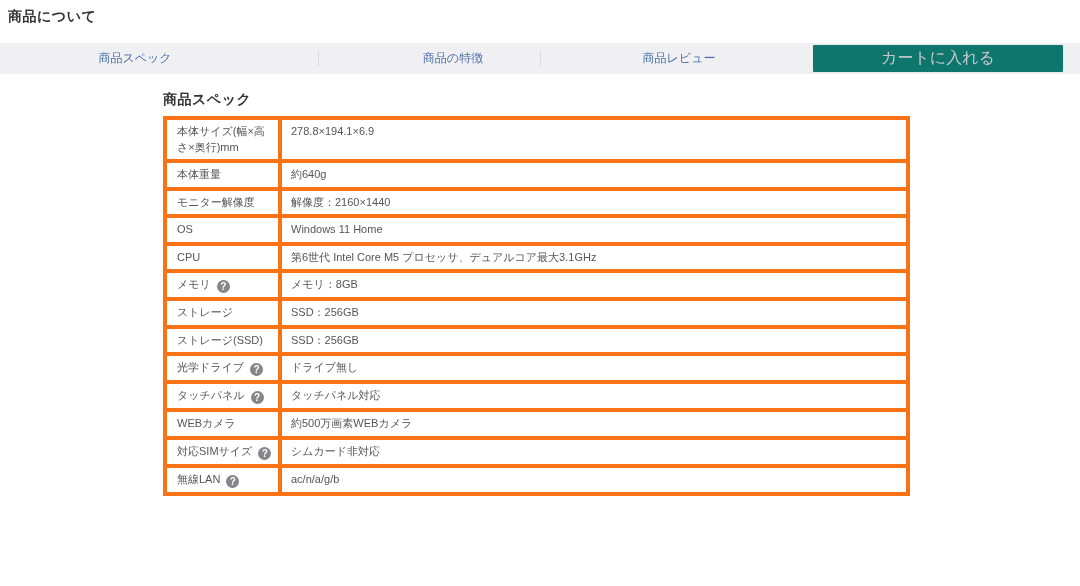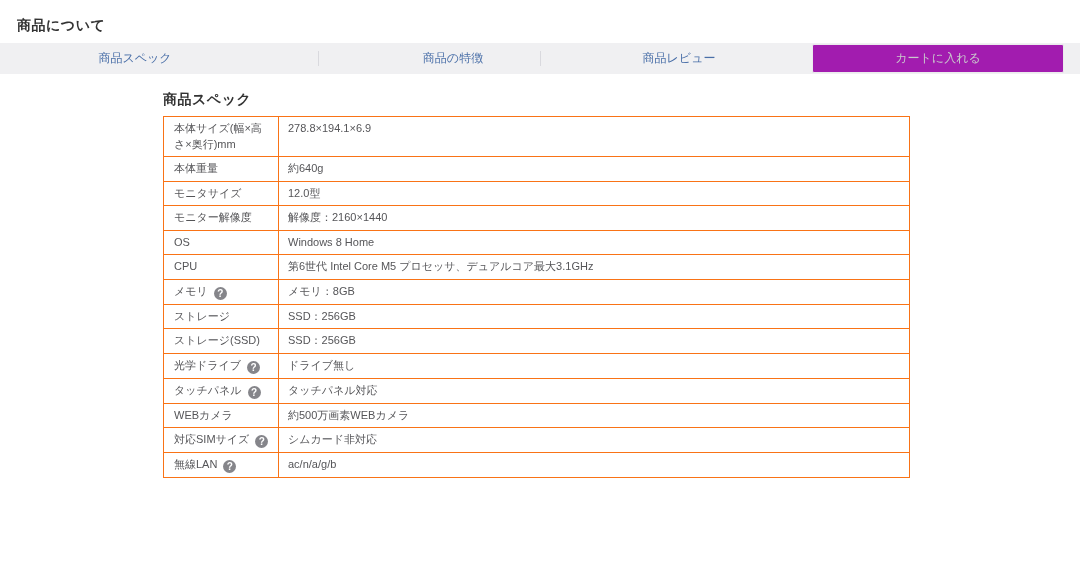--- a/index.html
+++ b/index.html
@@ -6,21 +6,21 @@
   html, body { margin: 0; padding: 0; }
   body {
     width: 1080px; height: 586px; overflow: hidden;
     background: #ffffff;
     font-family: "Liberation Sans", "DejaVu Sans", sans-serif;
     color: #555558;
     position: relative;
   }
 
   .page-title {
-    position: absolute; left: 8px; top: 8px; margin: 9px;
+    position: absolute; left: 8px; top: 8px; margin: 0;
     font-size: 14px; font-weight: bold; color: #333333;
     letter-spacing: 0.5px;
   }
 
   
   .tab-bar {
     position: absolute; left: 0; top: 43px;
     width: 1080px; height: 31px;
     background: #f0f0f2;
   }
@@ -32,41 +32,41 @@
   .tab.t0 { left: 0; }
   .tab.t1 { left: 270px; margin-left: 48px; }
   .tab.t2 { left: 540px; padding-left: 8px; }
   .tab.t1::before, .tab.t2::before {
     content: ""; position: absolute; left: -0.5px; top: 8px;
     width: 1px; height: 15px; background: #d9d9de;
   }
   .cart-button {
     position: absolute; left: 812px; top: 1px;
     width: 252px; height: 29px;
-    background: #a21caf; border: 1px solid #ebebed; border-radius: 2px;
-    color: #c9c9cc; font-size: 12px;
+    background: #0f766e; border: 1px solid #ebebed; border-radius: 2px;
+    color: #c9c9cc; font-size: 16px;
     font-family: Liberation Sans, sans-serif; cursor: pointer;
     display: flex; align-items: center; justify-content: center;
   }
 
   
   .section-heading {
     position: absolute; left: 163px; top: 91px; margin: 0;
     font-size: 14px; font-weight: bold; color: #333333;
     letter-spacing: 0.5px;
   }
   .spec-table {
     position: absolute; left: 163px; top: 116px;
     width: 747px;
     border-collapse: collapse;
     font-size: 11px;
     table-layout: fixed;
   }
   .spec-table th, .spec-table td {
-    border: 1px solid #f97316;
+    border: 4px solid #f97316;
     vertical-align: top;
     line-height: 15.5px;
     color: #555558;
   }
   .spec-table th {
     width: 115px;
     padding: 4px 6px 4px 10px;
     font-weight: normal; text-align: left;
   }
   .spec-table td {
@@ -107,39 +107,33 @@
     <td>278.8×194.1×6.9</td>
   </tr>
 
   <tr>
     <th>
       <span>本体重量</span>
     </th>
     <td>約640g</td>
   </tr>
 
-  <tr>
-    <th>
-      <span>モニタサイズ</span>
-    </th>
-    <td>12.0型</td>
-  </tr>
 
   <tr>
     <th>
       <span>モニター解像度</span>
     </th>
     <td>解像度：2160×1440</td>
   </tr>
 
   <tr>
     <th>
       <span>OS</span>
     </th>
-    <td>Windows 8 Home</td>
+    <td>Windows 11 Home</td>
   </tr>
 
   <tr>
     <th>
       <span>CPU</span>
     </th>
     <td>第6世代 Intel Core M5 プロセッサ、デュアルコア最大3.1GHz</td>
   </tr>
 
   <tr>

